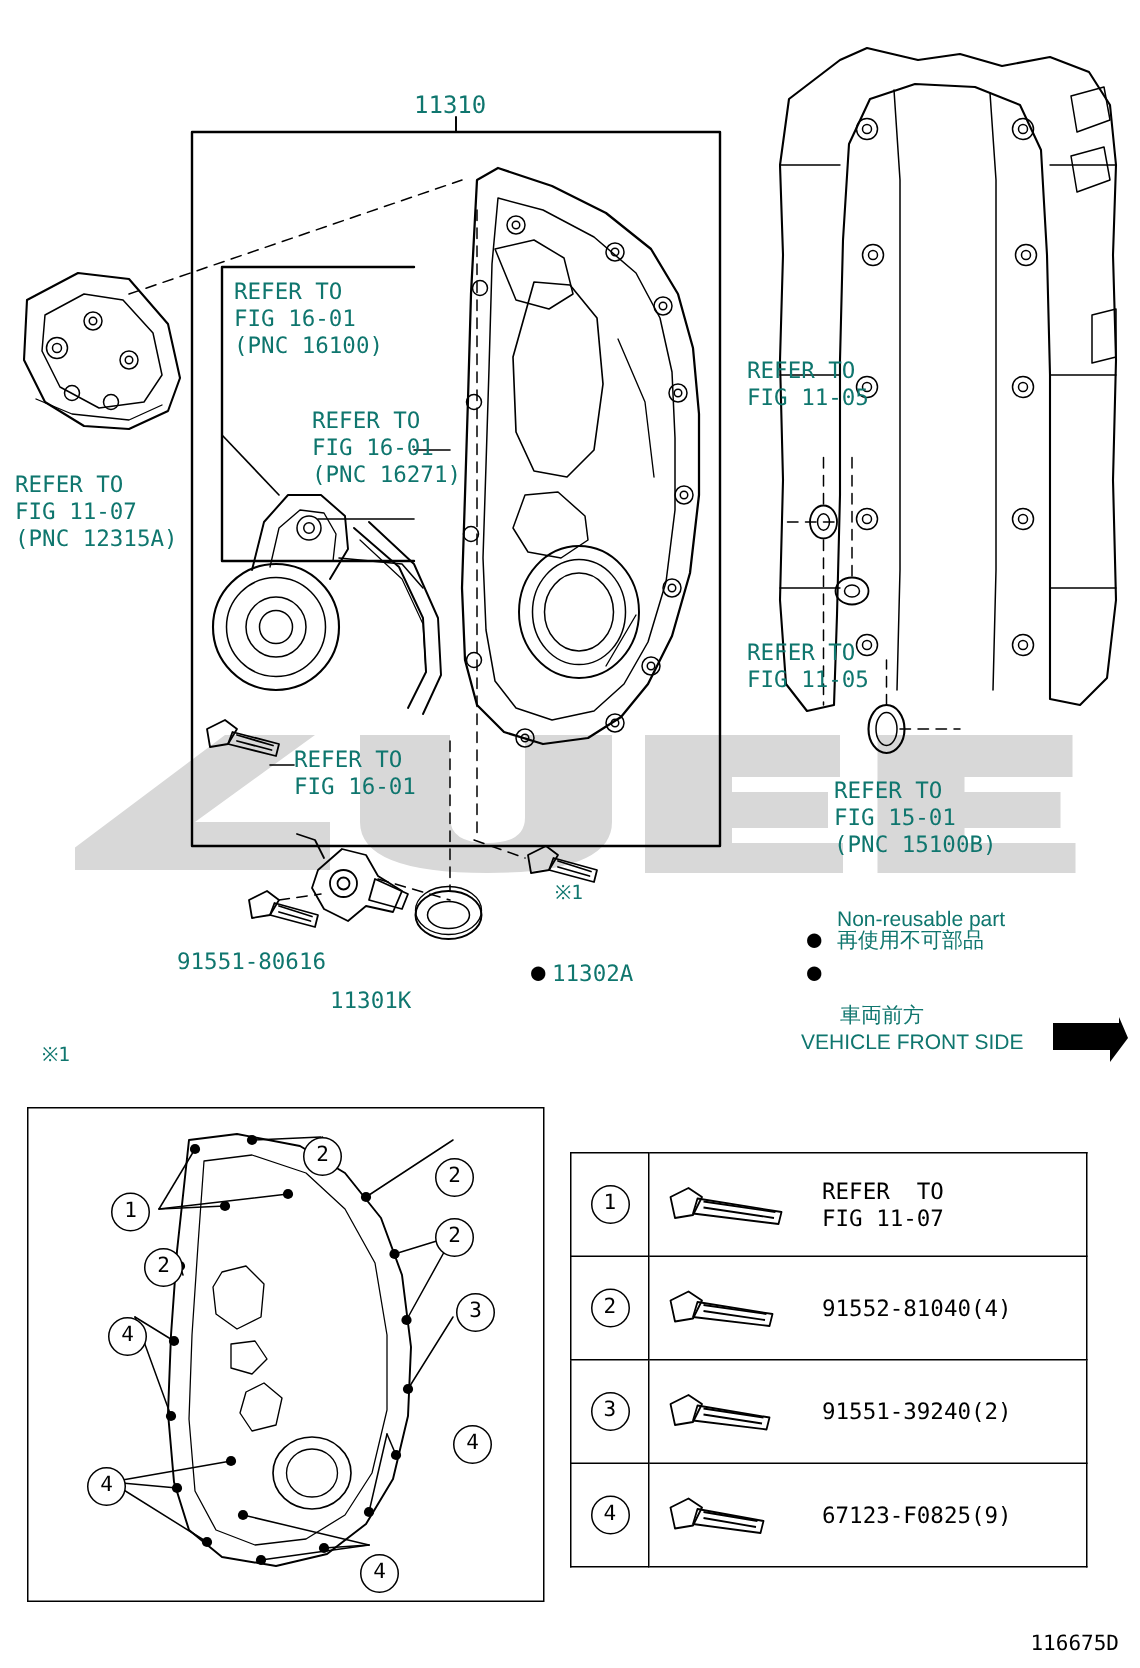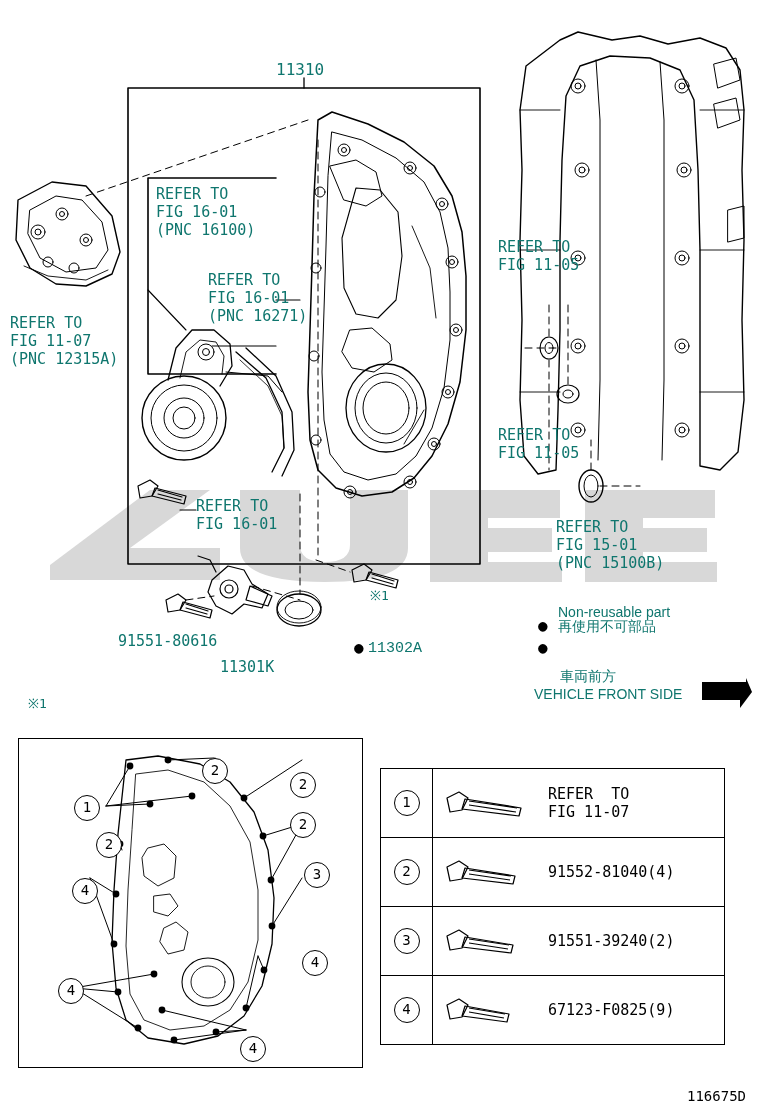--- a/index.html
+++ b/index.html
@@ -315,21 +315,21 @@
 FIG 11-05</div>
 
   <div class="lbl" style="left:556px; top:518px;">REFER TO
 FIG 15-01
 (PNC 15100B)</div>
 
   <div class="lbl" style="left:118px; top:632px;">91551-80616</div>
 
   <div class="lbl" style="left:220px; top:658px;">11301K</div>
 
-  <div class="lbl" style="left:368px; top:640px;font-family:Liberation Mono, monospace;">11302A</div>
+  <div class="lbl" style="left:368px; top:640px;">11302A</div>
   <div class="dot" style="position:absolute; left:354px; top:638px;">●</div>
 
   <div class="lbl small" style="left:370px; top:588px;">※1</div>
   <div class="lbl small" style="left:28px; top:696px;">※1</div>
 
   <div class="dot" style="position:absolute; left:538px; top:616px;">●</div>
   <div class="lbl jp" style="left:558px; top:618px;">再使用不可部品</div>
   <div class="dot" style="position:absolute; left:538px; top:638px;">●</div>
   <div class="lbl jp" style="left:558px; top:604px;">Non-reusable part</div>
 

